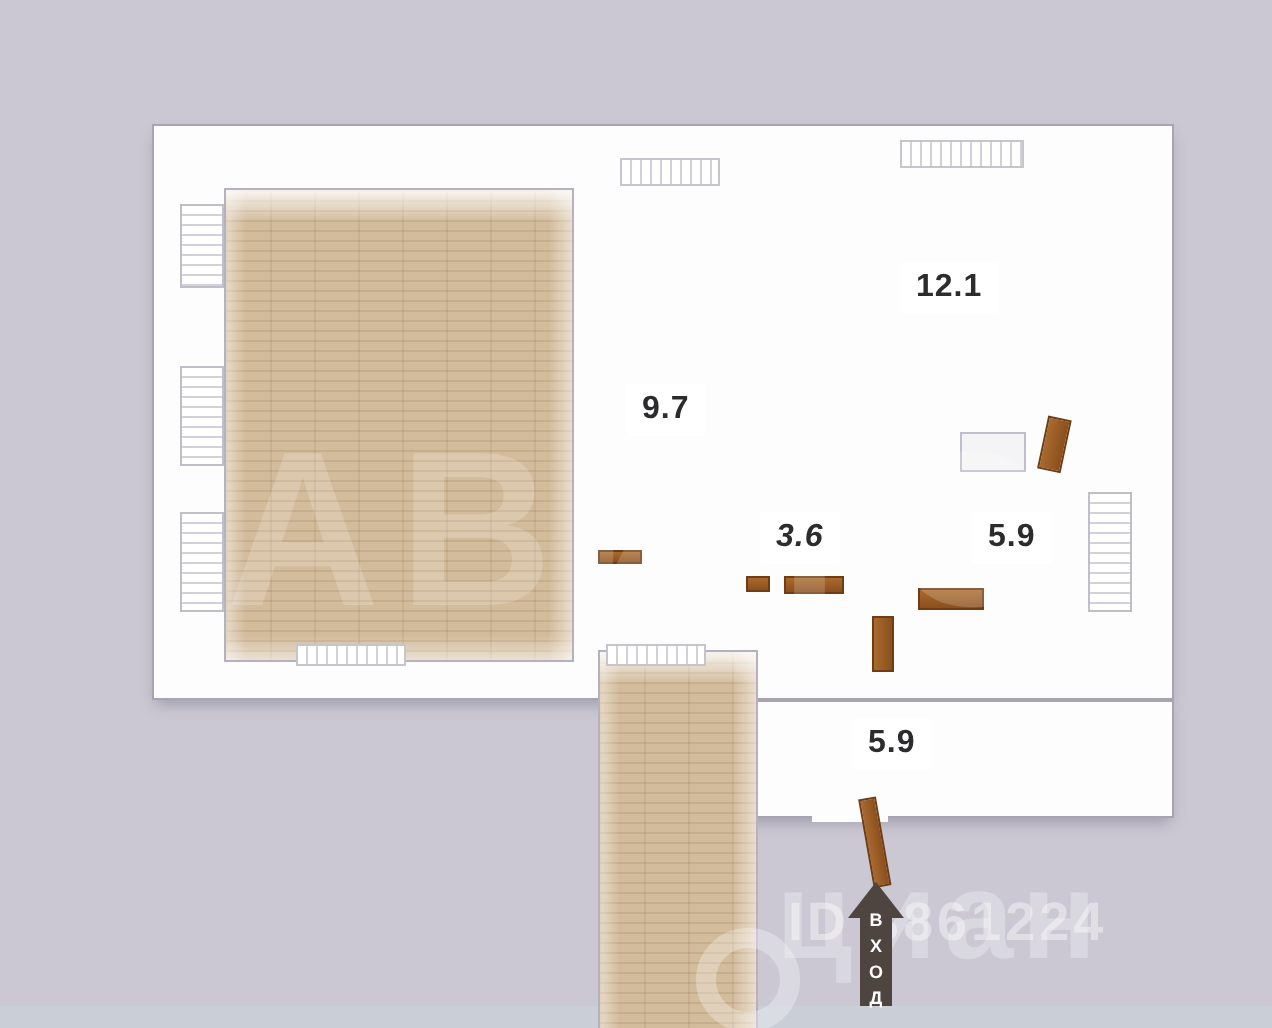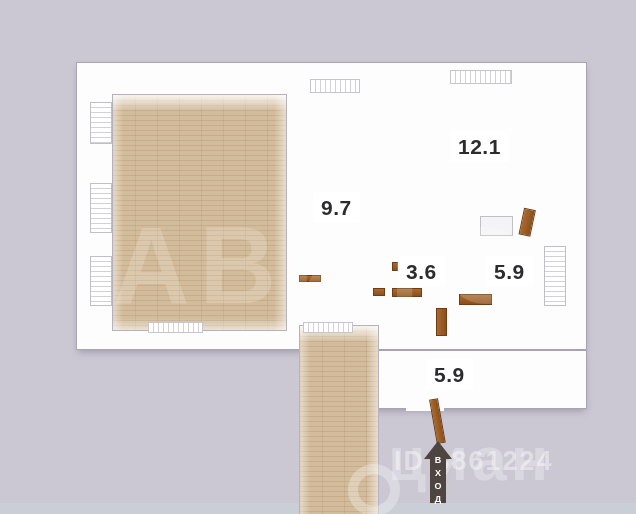--- a/index.html
+++ b/index.html
@@ -23,21 +23,21 @@
                linear-gradient(270deg,rgba(255,255,255,.5) 0,rgba(255,255,255,0) 12px);}
   
   .win-v{background:repeating-linear-gradient(180deg,#ffffff 0 4px,#d2d0d9 4px 5px);
     border:1px solid #c0bec9;box-sizing:border-box;}
   .win-h{background:repeating-linear-gradient(90deg,#ffffff 0 4px,#d2d0d9 4px 5px);
     border:1px solid #c6c4cd;box-sizing:border-box;}
   .cabinet{background:#f4f4f6;border:1px solid #c0bec9;box-sizing:border-box;}
   .door{background:linear-gradient(90deg,#a96a2e,#8a4f1d);border:1px solid #6e3d14;box-sizing:border-box;}
   .shelf{background:linear-gradient(180deg,#a96a2e,#8a4f1d);border:1px solid #6e3d14;box-sizing:border-box;}
   
-  .room-label{background:#ffffff;color:#2c2c2e;font-weight:bold;font-size:21px;line-height:1;
+  .room-label{background:#ffffff;color:#2c2c2e;font-weight:bold;font-size:16px;line-height:1;
     padding:5px 8px;border-radius:2px;z-index:6;letter-spacing:0.5px;}
   
   .arrow-head{width:0;height:0;border-left:14px solid transparent;border-right:14px solid transparent;
     border-bottom:18px solid #4e4540;}
   .arrow-shaft{background:#4e4540;color:#ffffff;font-weight:bold;font-size:9px;
     writing-mode:vertical-rl;text-orientation:upright;letter-spacing:3px;
     display:flex;align-items:center;justify-content:center;}
   
   .wm{color:rgba(255,255,255,.18);font-weight:bold;pointer-events:none;white-space:nowrap;}
   .wm-center{font-size:106px;letter-spacing:10px;line-height:120px;text-align:center;transform:scaleY(1.04);}
@@ -82,21 +82,21 @@
   <div class="abs" style="left:406px;top:396px;width:38px;height:15px;background:#fdfdfe;z-index:3;"></div>
   <div class="abs door" style="left:429px;top:399px;width:9px;height:45px;transform:rotate(-10deg);transform-origin:top center;z-index:6;"></div>
 
   <div class="abs wm wm-center" style="left:70px;top:205px;width:510px;height:120px;z-index:5;">АВИТО</div>
   <div class="abs wm wm-bottom" style="left:388px;top:406px;z-index:5;margin-top:17px;">циан</div>
   <div class="abs wm-ring" style="left:348px;top:464px;width:52px;height:52px;z-index:5;"></div>
   <div class="abs wm wm-id" style="left:394px;top:446px;z-index:5;">ID 3861224</div>
 
   <div class="abs room-label" style="left:313px;top:192px;">9.7</div>
   <div class="abs room-label" style="left:450px;top:131px;">12.1</div>
-  <div class="abs room-label" style="left:398px;top:256px;">3.6</div>
+  <div class="abs room-label" style="left:380px;top:256px;font-style:italic;">3.6</div>
   <div class="abs room-label" style="left:486px;top:256px;">5.9</div>
   <div class="abs room-label" style="left:426px;top:359px;">5.9</div>
 
   <div class="abs" style="left:424px;top:441px;width:28px;height:62px;z-index:7;">
     <div class="arrow-head" style="position:absolute;left:0;top:0;"></div>
     <div class="arrow-shaft" style="position:absolute;left:6px;top:18px;width:16px;height:44px;">ВХОД</div>
   </div>
 
 </div>
 

